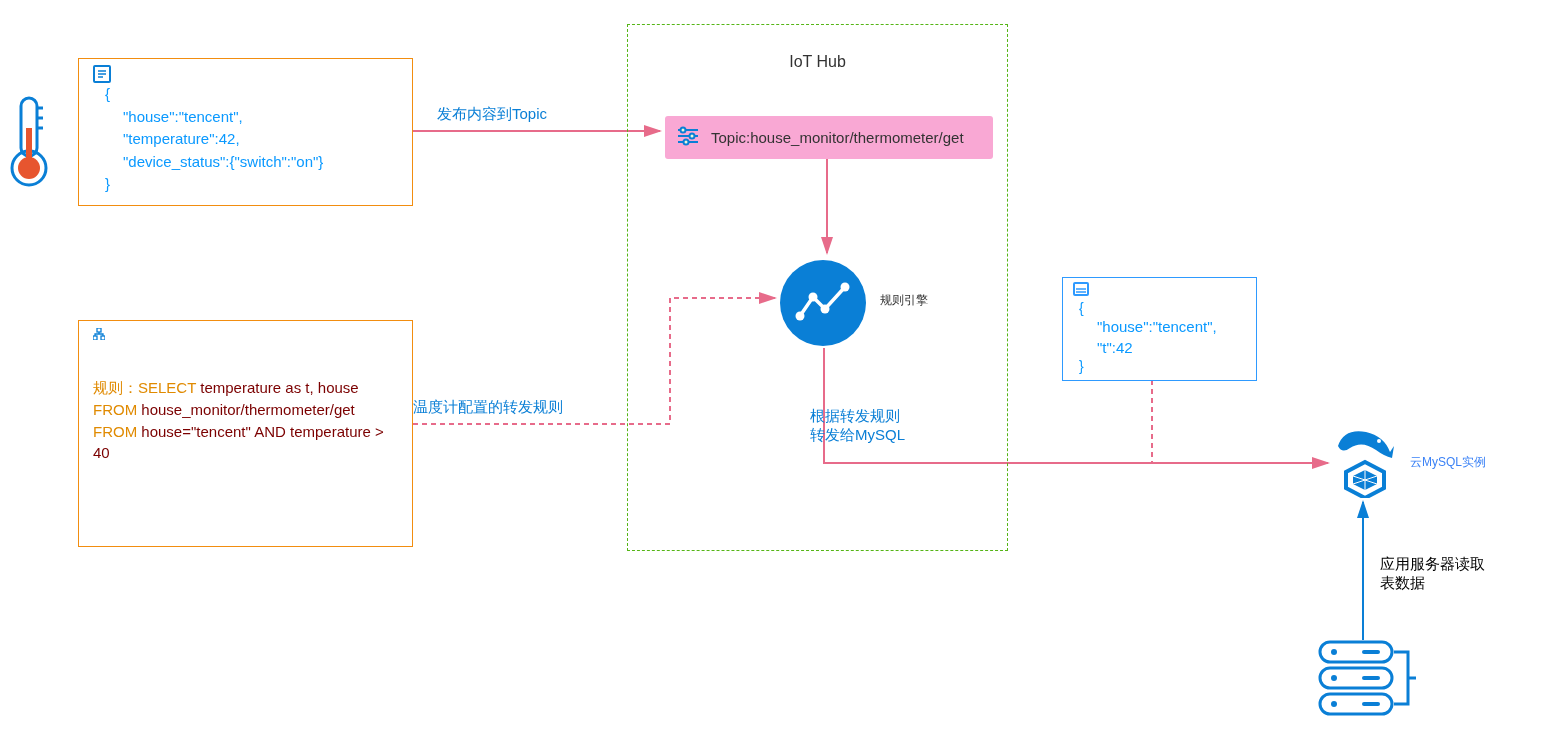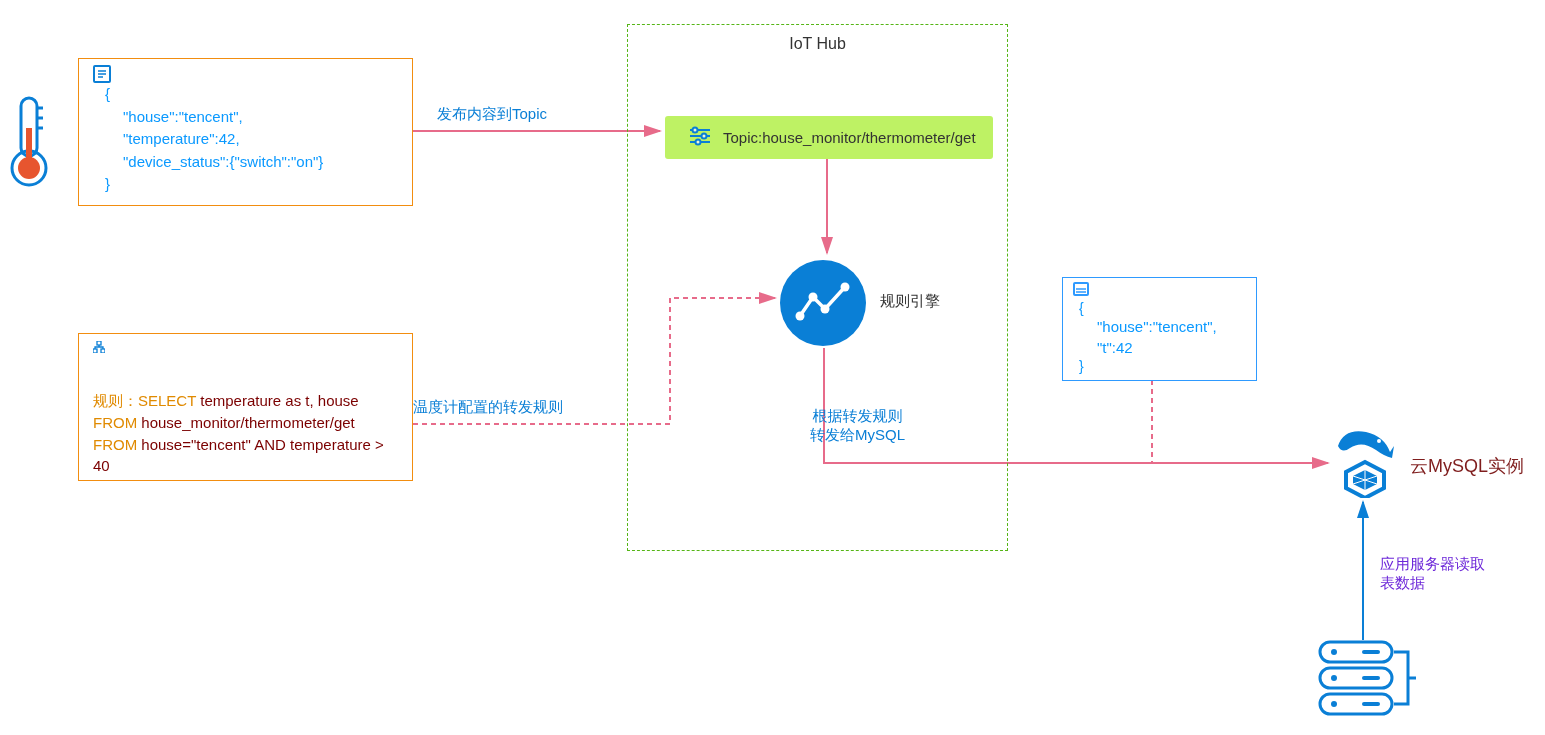--- a/index.html
+++ b/index.html
@@ -54,28 +54,28 @@
   .rest { color: #7b0000; }
 
   
   .iot-hub {
     border: 1.5px dashed #55b516;
   }
   .iot-hub-title {
     text-align: center;
     font-size: 16px;
     color: #333;
-    margin-top: 10px;
+    margin-top: 28px;
   }
 
   
   .topic-pill {
-    background: #bef264;
+    background: #f9a8d4;
     border-radius: 3px;
-    padding: 10px 24px;
+    padding: 10px 12px;
     display: flex;
     align-items: center;
     gap: 12px;
     font-size: 15px;
     color: #333;
   }
 
   
   .circle {
     width: 86px; height: 86px;
@@ -92,25 +92,25 @@
   }
   .out-box .code {
     color: #0a99ff;
     font-size: 15px;
     padding-left: 24px;
     line-height: 1.4;
   }
   .out-box .brace { padding-left: 6px; color:#0a99ff;}
 
   
-  .label-blue { color: #7f1d1d; font-size: 18px; }
-  .label-bluecenter { color: #6d28d9; font-size: 15px; text-align:left; }
-
-  
-  .arrow-label { color: #0a7fd6; font-size: 15px; text-align: center; }
+  .label-blue { color: #3b82f6; font-size: 12px; }
+  .label-bluecenter { color: #000000; font-size: 15px; text-align:left; }
+
+  
+  .arrow-label { color: #0a7fd6; font-size: 15px; }
 </style>
 </head>
 <body>
 
 <svg class="abs" style="left:0;top:0" width="1545" height="735">
   <defs>
     <marker id="arrowR" markerWidth="10" markerHeight="10" refX="8" refY="3" orient="auto" markerUnits="strokeWidth">
       <path d="M0,0 L9,3 L0,6 Z" fill="#e76b8a"></path>
     </marker>
     <marker id="arrowB" markerWidth="10" markerHeight="10" refX="8" refY="3" orient="auto" markerUnits="strokeWidth">
@@ -178,23 +178,23 @@
 
 <div class="abs circle" style="left:780px; top:260px">
   <svg width="56" height="44" viewBox="0 0 56 44">
     <path d="M5 35 L18 16 L30 28 L50 6" stroke="#fff" stroke-width="3.5" fill="none"></path>
     <circle cx="5" cy="35" r="4.5" fill="#fff"></circle>
     <circle cx="18" cy="16" r="4.5" fill="#fff"></circle>
     <circle cx="30" cy="28" r="4.5" fill="#fff"></circle>
     <circle cx="50" cy="6" r="4.5" fill="#fff"></circle>
   </svg>
 </div>
-<div class="abs" style="left:880px; top:292px; font-size:15px; color:#333">规则引擎</div>
-
-<div class="abs rule-box" style="left:78px; top:333px; width:335px; height:148px">
+<div class="abs" style="left:880px; top:292px; font-size:12px; color:#333">规则引擎</div>
+
+<div class="abs rule-box" style="left:78px; top:320px; width:335px; height:227px">
   <div class="tab-icon">
     <svg width="12" height="12" viewBox="0 0 12 12">
       <rect x="4" y="0" width="4" height="4" fill="none" stroke="#0a7fd6" stroke-width="1.3"></rect>
       <rect x="0" y="8" width="4" height="4" fill="none" stroke="#0a7fd6" stroke-width="1.3"></rect>
       <rect x="8" y="8" width="4" height="4" fill="none" stroke="#0a7fd6" stroke-width="1.3"></rect>
       <path d="M6 4 V6 M2 8 V6 H10 V8" fill="none" stroke="#0a7fd6" stroke-width="1.3"></path>
     </svg>
   </div>
   <div class="rule-text">
     <span class="kw">规则：</span><span class="kw">SELECT</span><span class="rest"> temperature as t, house</span><br>

